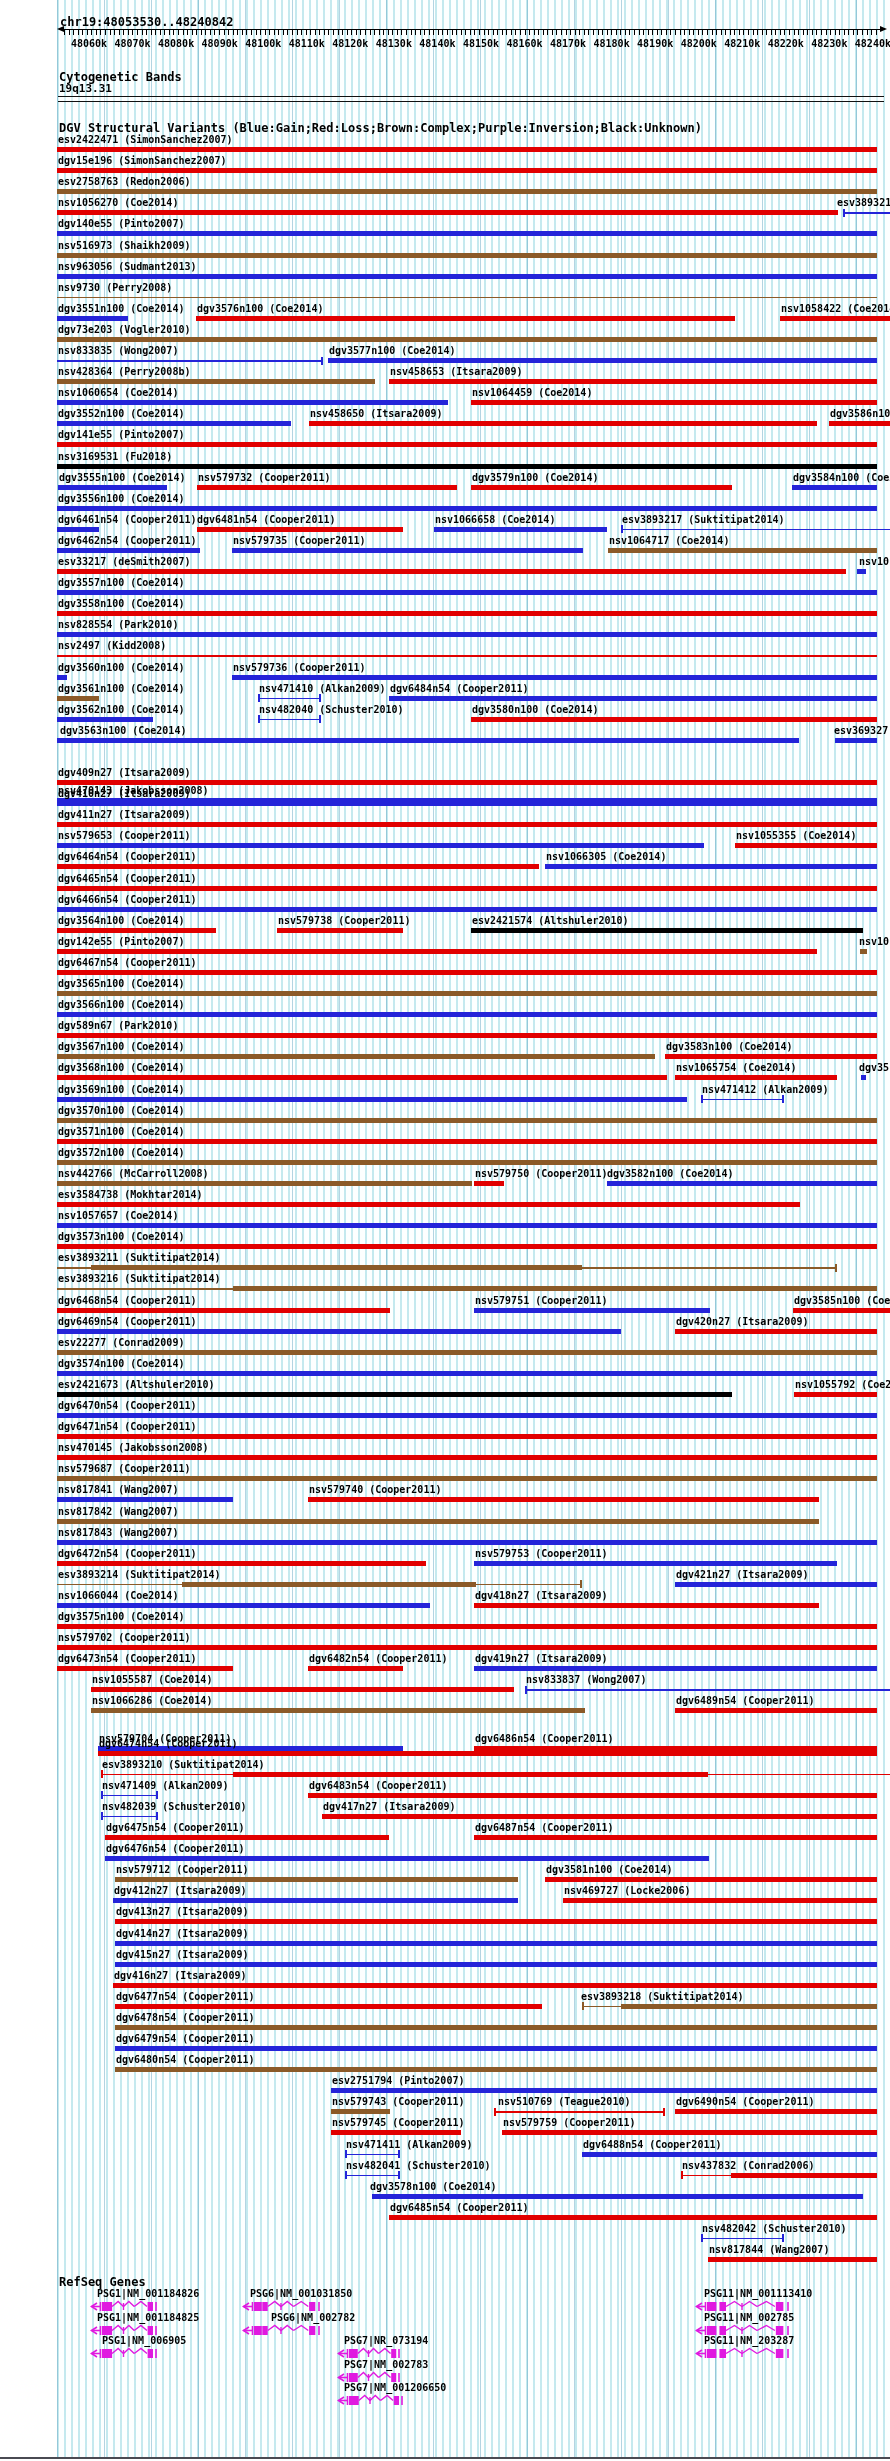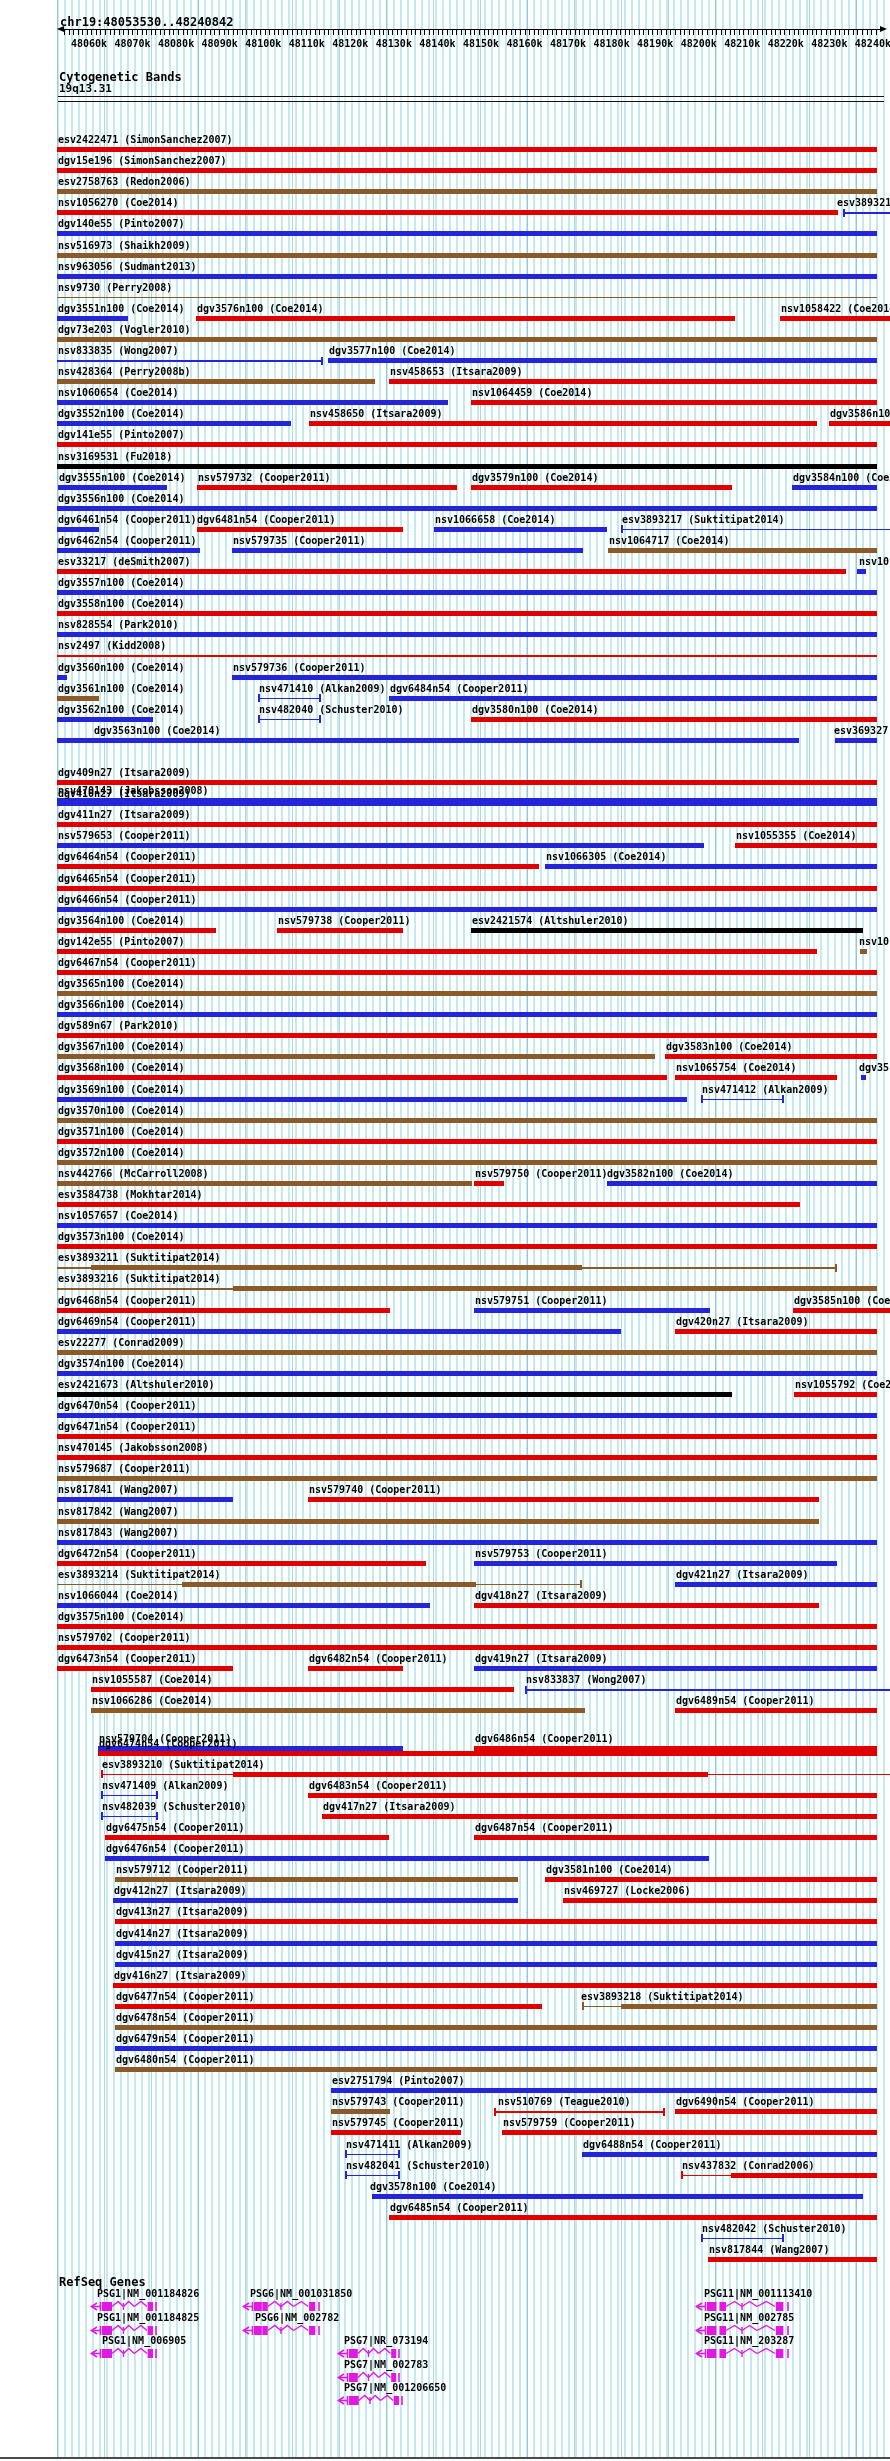--- a/index.html
+++ b/index.html
@@ -65,20 +65,21 @@
       <div class="tick-label" style="left: 719.25px;">48210k</div>
       <div class="tick-label" style="left: 762.8px;">48220k</div>
       <div class="tick-label" style="left: 806.35px;">48230k</div>
       <div class="tick-label" style="left: 849.9px;">48240k</div>
     </div>
 
   <div class="section-title" style="top:70px">Cytogenetic Bands</div>
   <div class="band-label">19q13.31</div>
   <div class="band-bar"></div>
 
+  <div class="section-title" style="top:121px">DGV Structural Variants (Blue:Gain;Red:Loss;Brown:Complex;Purple:Inversion;Black:Unknown)</div>
   <div id="variants">
       <div class="vrow" style="top: 134px;">
         <div class="vlabel" style="left: 58px;">esv2422471 (SimonSanchez2007)</div>
         <div class="seg b" style="left: 57px; width: 820px; background: rgb(225, 0, 0);"></div>
       </div>
       <div class="vrow" style="top: 155.1px;">
         <div class="vlabel" style="left: 58px;">dgv15e196 (SimonSanchez2007)</div>
         <div class="seg b" style="left: 57px; width: 820px; background: rgb(225, 0, 0);"></div>
       </div>
       <div class="vrow" style="top: 176.2px;">
@@ -230,21 +231,21 @@
         <div class="vlabel" style="left: 58px;">dgv3562n100 (Coe2014)</div>
         <div class="seg b" style="left: 57px; width: 96px; background: rgb(36, 36, 217);"></div>
         <div class="vlabel" style="left: 259px;">nsv482040 (Schuster2010)</div>
         <div class="seg l" style="left: 258px; width: 63px; background: rgb(36, 36, 217);"></div>
         <div class="tick" style="left: 258px; background: rgb(36, 36, 217);"></div>
         <div class="tick" style="left: 319.4px; background: rgb(36, 36, 217);"></div>
         <div class="vlabel" style="left: 472px;">dgv3580n100 (Coe2014)</div>
         <div class="seg b" style="left: 471px; width: 406px; background: rgb(225, 0, 0);"></div>
       </div>
       <div class="vrow" style="top: 724.8px;">
-        <div class="vlabel" style="left: 66px; padding-left: 28px;">dgv3563n100 (Coe2014)</div>
+        <div class="vlabel" style="left: 60px;">dgv3563n100 (Coe2014)</div>
         <div class="seg b" style="left: 57px; width: 742px; background: rgb(36, 36, 217);"></div>
         <div class="vlabel" style="left: 834px;">esv369327</div>
         <div class="seg b" style="left: 835px; width: 42px; background: rgb(36, 36, 217);"></div>
       </div>
       <div class="vrow" style="top: 785px; text-align: right;">
         <div class="vlabel" style="left: 58px;">nsv470143 (Jakobsson2008)</div>
         <div class="seg b" style="left: 57px; width: 820px; background: rgb(36, 36, 217);"></div>
       </div>
       <div class="vrow" style="top: 767px;">
         <div class="vlabel" style="left: 58px;">dgv409n27 (Itsara2009)</div>
@@ -681,21 +682,21 @@
             <line x1="1.5" y1="6.5" x2="11" y2="6.5" stroke="#e01ae0" stroke-width="1.6"></line>
             <line x1="10.5" y1="2" x2="10.5" y2="11" stroke="#e01ae0" stroke-width="1.6"></line>
             <rect x="12" y="2" width="6.7" height="9" fill="#e01ae0"></rect>
             <rect x="17.42" y="2" width="4.69" height="9" fill="#e01ae0"></rect>
             <polyline points="22.11,6.5 28.14,1.5 33.5,6.5 38.86,1.5 44.22,6.5" fill="none" stroke="#e01ae0" stroke-width="1.4"></polyline>
             <line x1="33.5" y1="3" x2="33.5" y2="10" stroke="#e01ae0" stroke-width="1.4"></line>
             <polyline points="44.22,6.5 50.92,1.5 56.949999999999996,6.5" fill="none" stroke="#e01ae0" stroke-width="1.4"></polyline>
             <rect x="57.62" y="2" width="5.36" height="9" fill="#e01ae0"></rect>
             <line x1="66" y1="2" x2="66" y2="11" stroke="#e01ae0" stroke-width="1.6"></line>
           </svg></div>
-        <div class="gene-label" style="left: 255px;">PSG6|NM_002782</div>
+        <div class="gene-label" style="left: 271px;">PSG6|NM_002782</div>
         <div class="gene-glyph" style="left: 242px; width: 78px;"><svg width="78" height="13" xmlns="http://www.w3.org/2000/svg">
             <polyline points="7,3 1.5,6.5 7,10" fill="none" stroke="#e01ae0" stroke-width="1.6"></polyline>
             <line x1="1.5" y1="6.5" x2="11" y2="6.5" stroke="#e01ae0" stroke-width="1.6"></line>
             <line x1="10.5" y1="2" x2="10.5" y2="11" stroke="#e01ae0" stroke-width="1.6"></line>
             <rect x="12" y="2" width="7.800000000000001" height="9" fill="#e01ae0"></rect>
             <rect x="20.28" y="2" width="5.460000000000001" height="9" fill="#e01ae0"></rect>
             <polyline points="25.740000000000002,6.5 32.76,1.5 39,6.5 45.239999999999995,1.5 51.480000000000004,6.5" fill="none" stroke="#e01ae0" stroke-width="1.4"></polyline>
             <line x1="39" y1="3" x2="39" y2="10" stroke="#e01ae0" stroke-width="1.4"></line>
             <polyline points="51.480000000000004,6.5 59.28,1.5 66.3,6.5" fill="none" stroke="#e01ae0" stroke-width="1.4"></polyline>
             <rect x="67.08" y="2" width="6.24" height="9" fill="#e01ae0"></rect>

